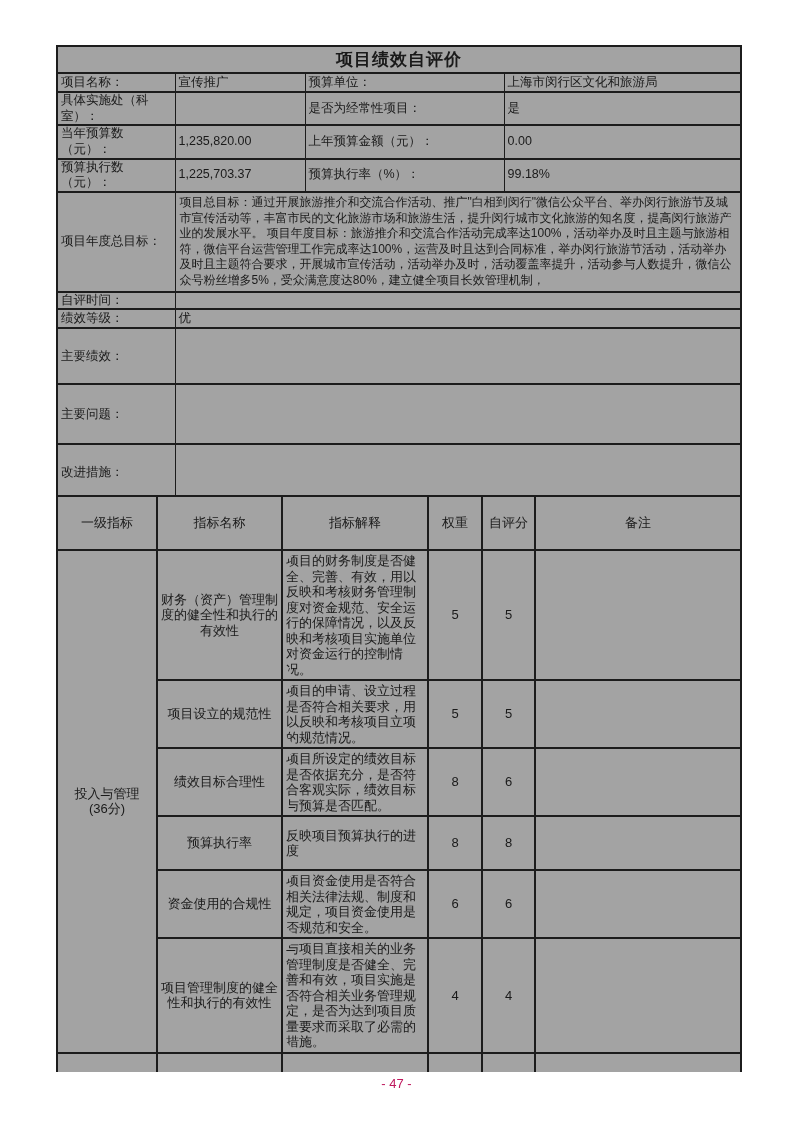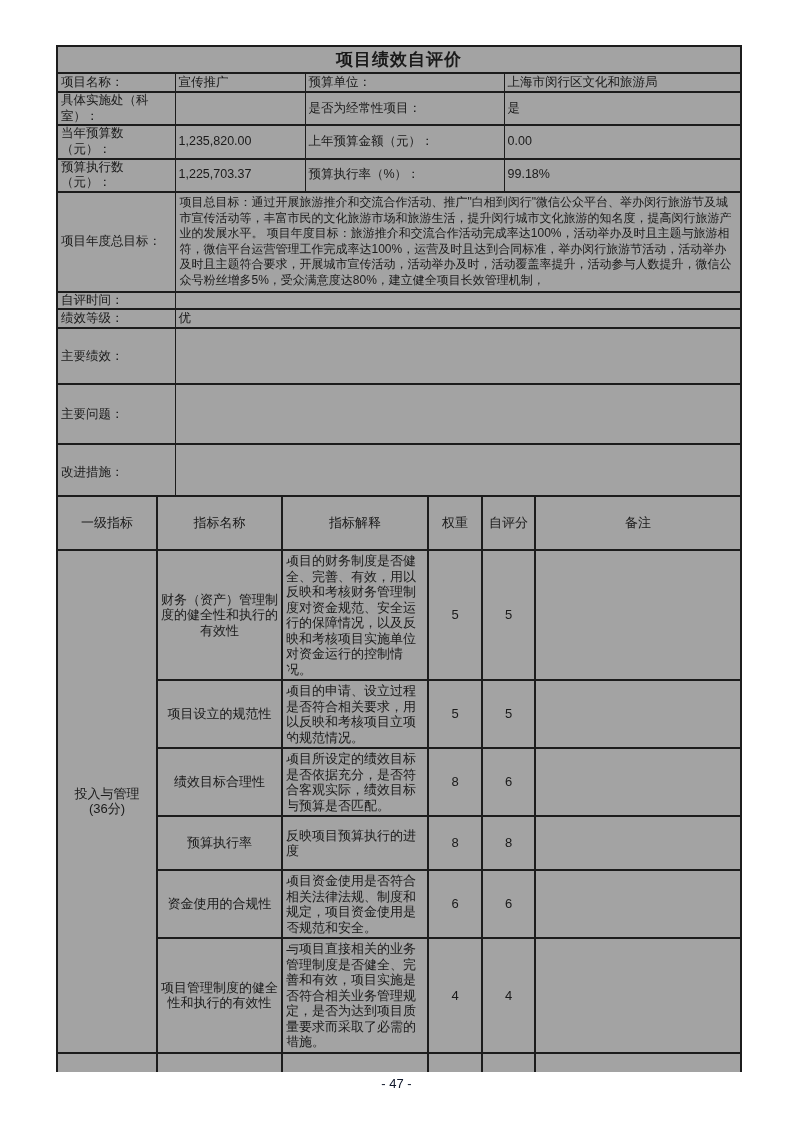--- a/index.html
+++ b/index.html
@@ -59,21 +59,21 @@
     line-height: 15.5px;
     padding: 1px 2px;
     overflow: hidden;
   }
   .t2 .expl { text-align: left; padding: 2px 3px; border-radius: 21px; }
   .t2 .lvl1 { white-space: pre-line; }
 
   
   .pageno {
     position: absolute; left: 0; top: 1076px; width: 793px;
-    text-align: center; font-size: 13px; color: #0f172a;
+    text-align: center; font-size: 13px; color: #be185d;
   }
 </style>
 </head>
 <body>
 
 <table class="t1">
   <colgroup>
       <col style="width:118px">
       <col style="width:130px">
       <col style="width:199px">

